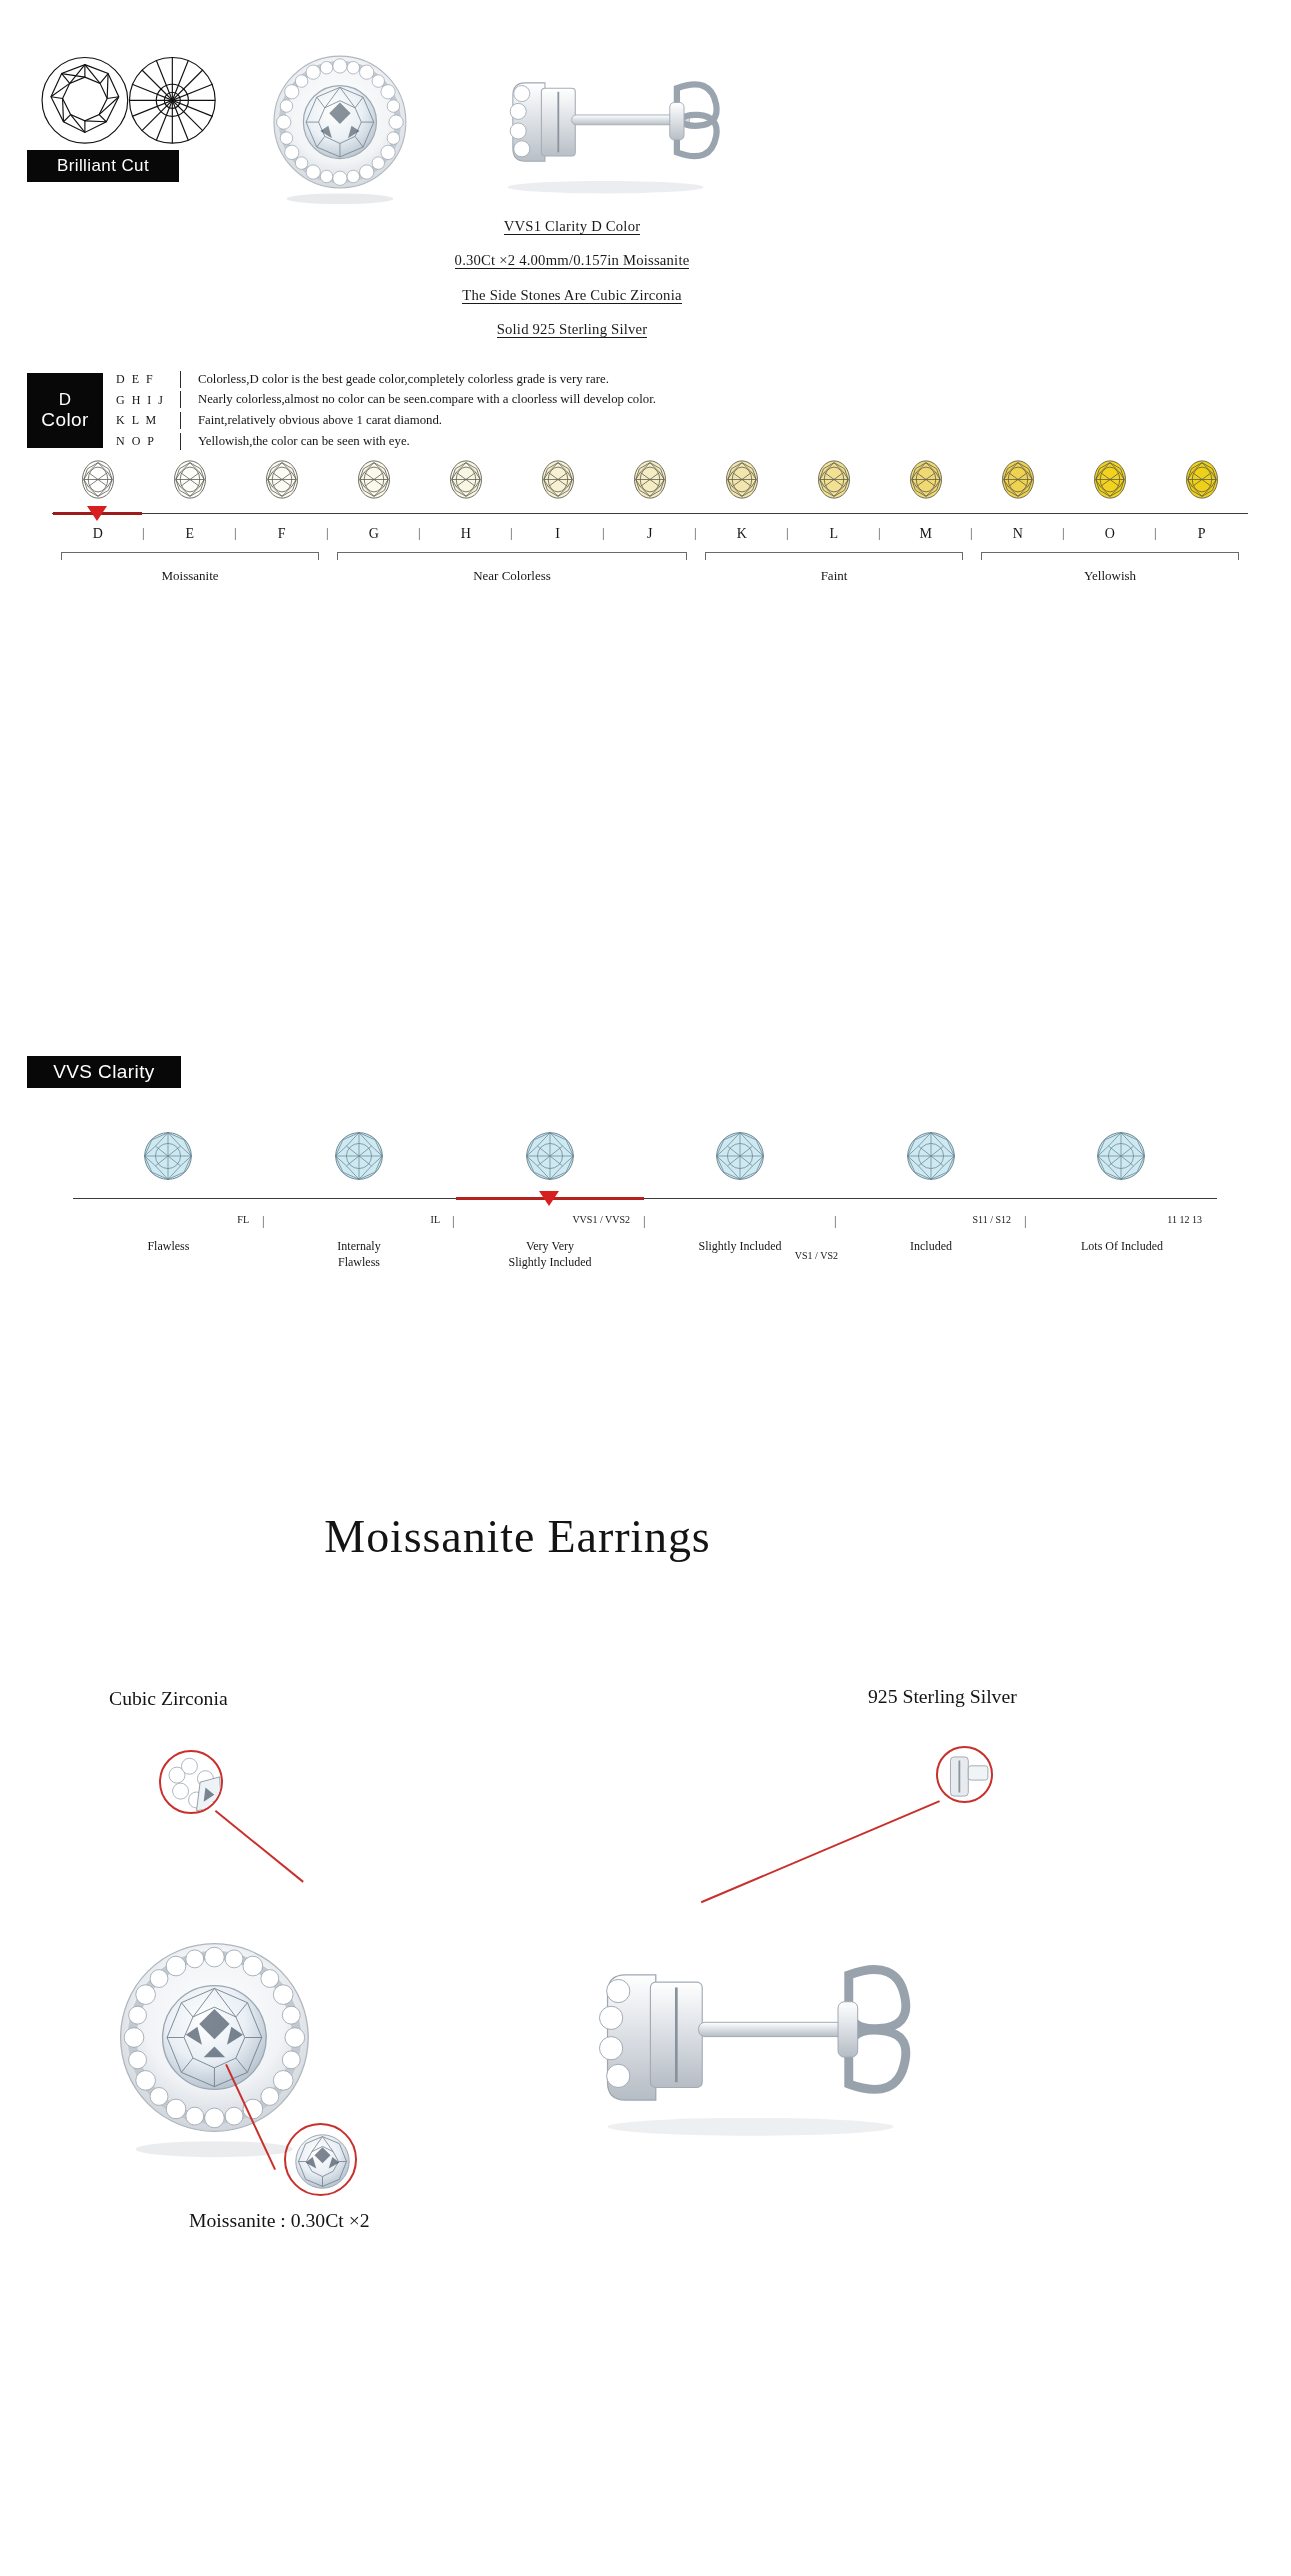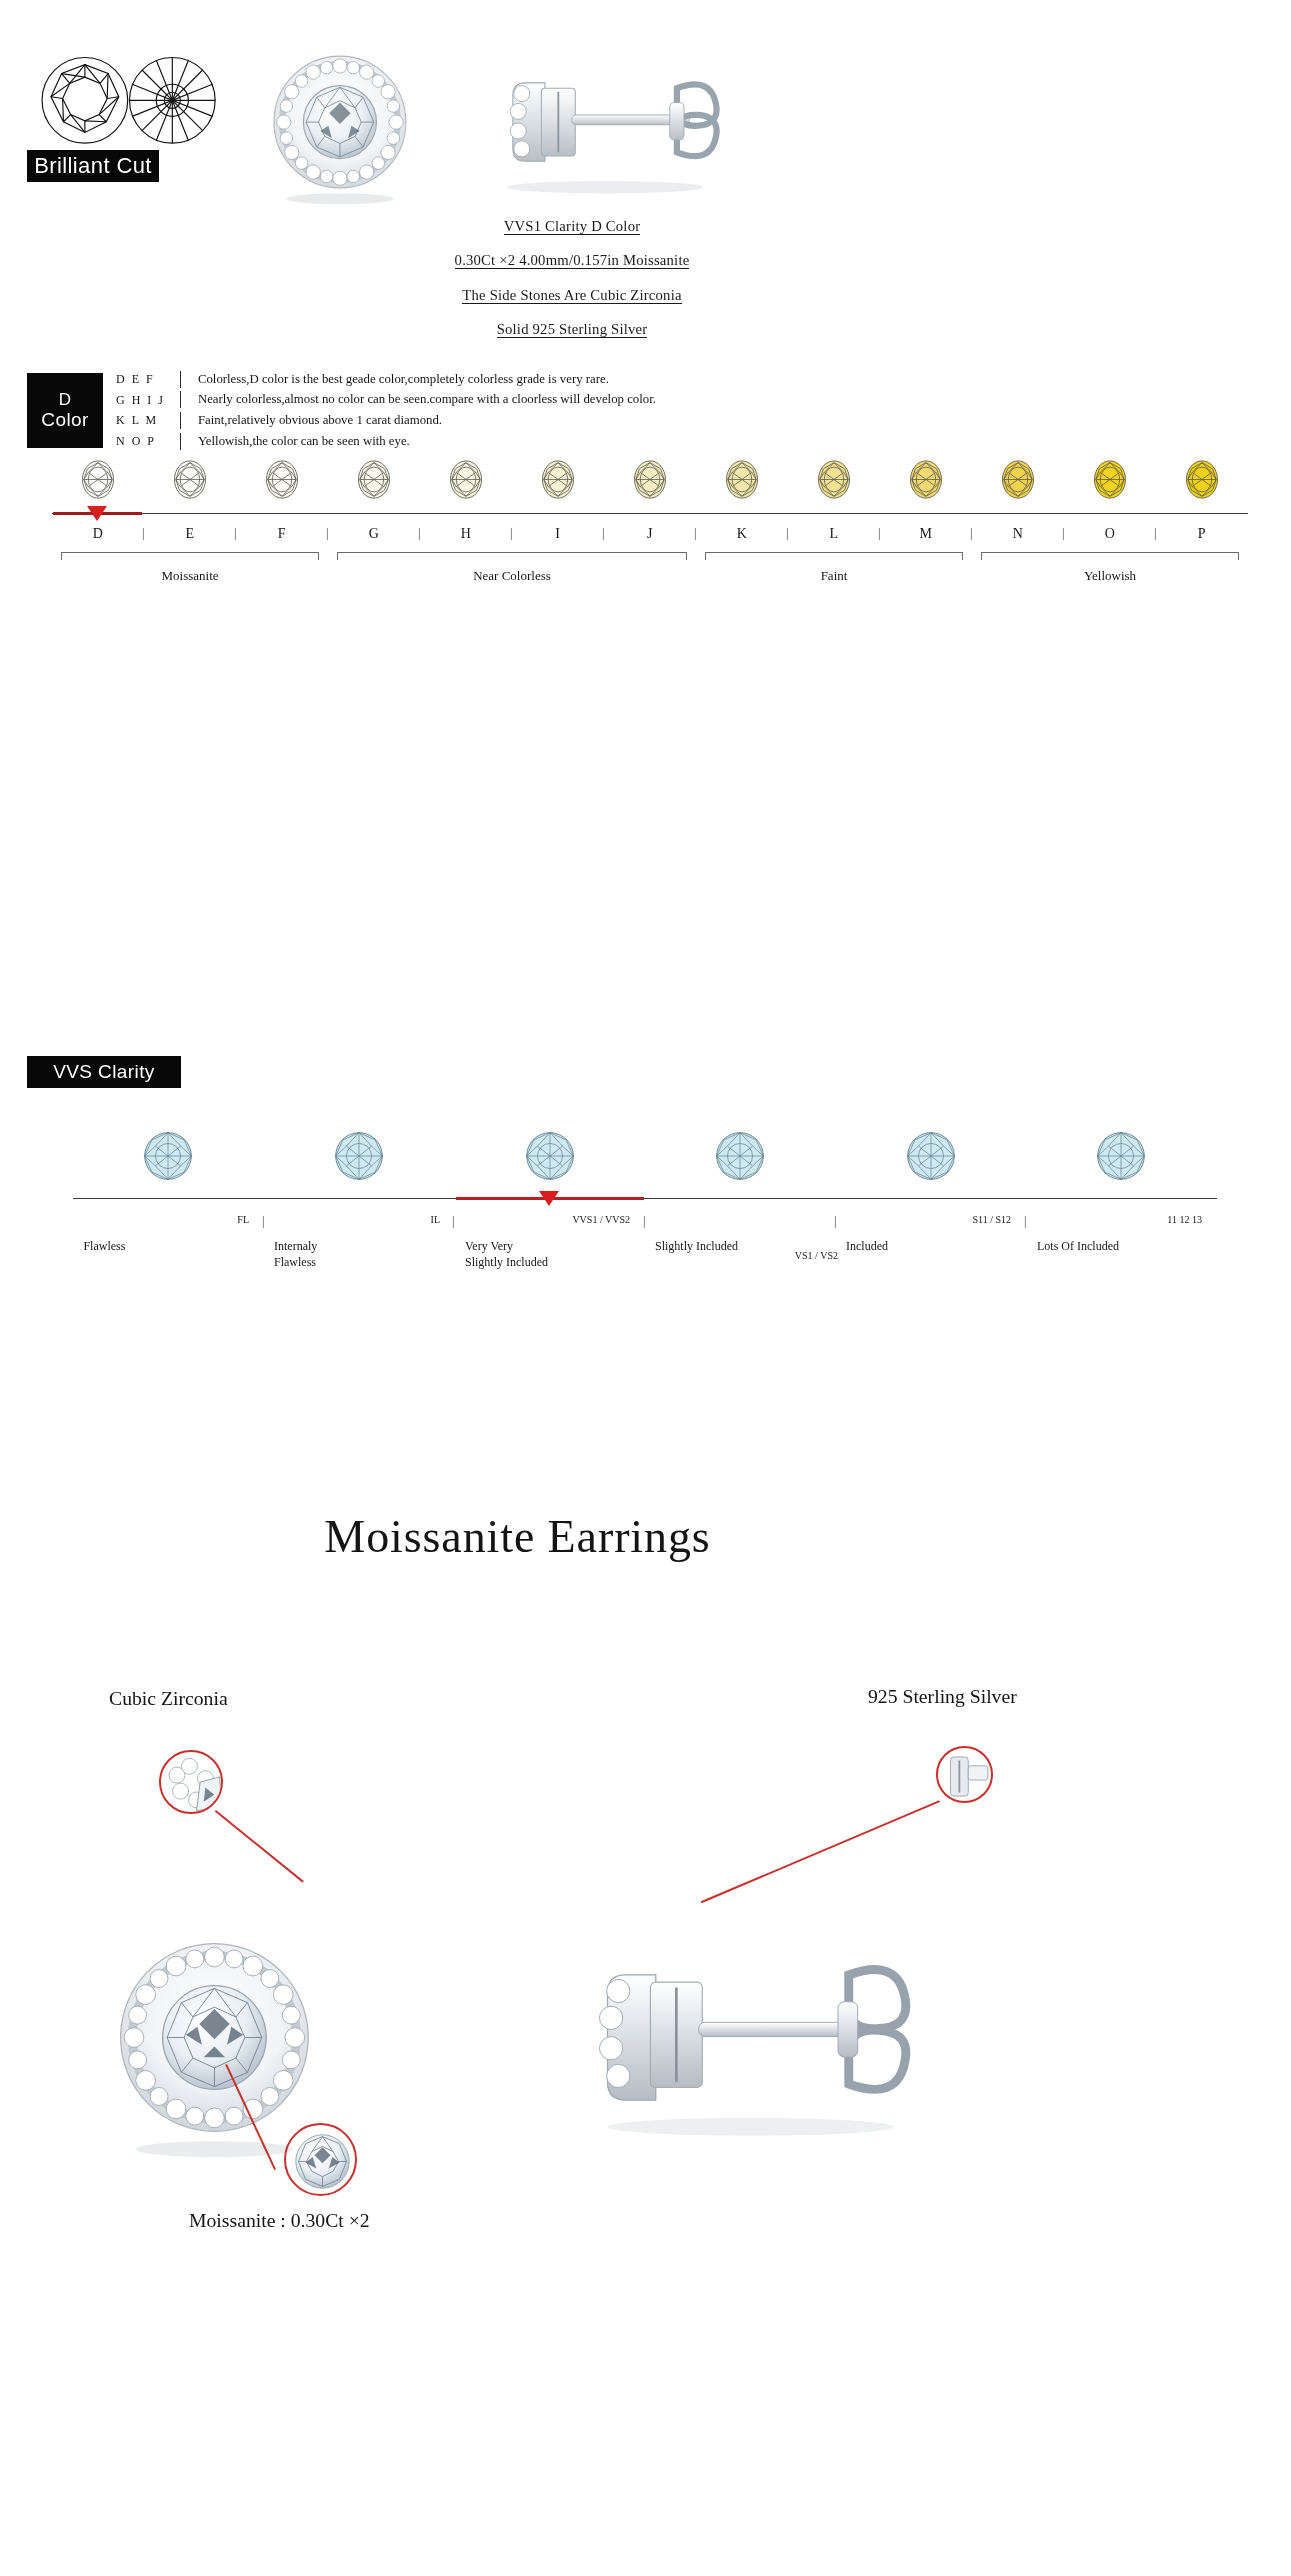--- a/index.html
+++ b/index.html
@@ -29,22 +29,22 @@
     font-family: "Liberation Sans", sans-serif;
     font-weight: 300;
   }
 
   
   #sec-cut-diagrams { left: 40px; top: 45px; width: 179px; height: 116px; }
   #sec-cut-diagrams svg { display:block; }
 
   #cut-banner {
     left: 27px; top: 150px;
-    width: 132px; height: 32px;
-    font-size: 22px;
+    width: 152px; height: 32px;
+    font-size: 17px;
   }
   #cut-body {
     left: 25px; top: 193px;
     width: 174px;
     font-size: 13.7px;
     line-height: 1.62;
     color: #141414;
   }
   #cut-body div { white-space: nowrap; }
 
@@ -177,20 +177,21 @@
     position: absolute;
     font-size: 10px;
     text-align: right;
     color: #161616;
     white-space: nowrap;
   }
   .cl-sep { position: absolute; font-size: 12.5px; color: #444; }
   .cl-sub {
     position: absolute;
     font-size: 12px;
+    text-align: center;
     line-height: 1.28;
     color: #161616;
   }
 
   
   #main-title {
     left: 0; top: 1510px;
     width: 1035px;
     text-align: center;
     font-size: 46px;

